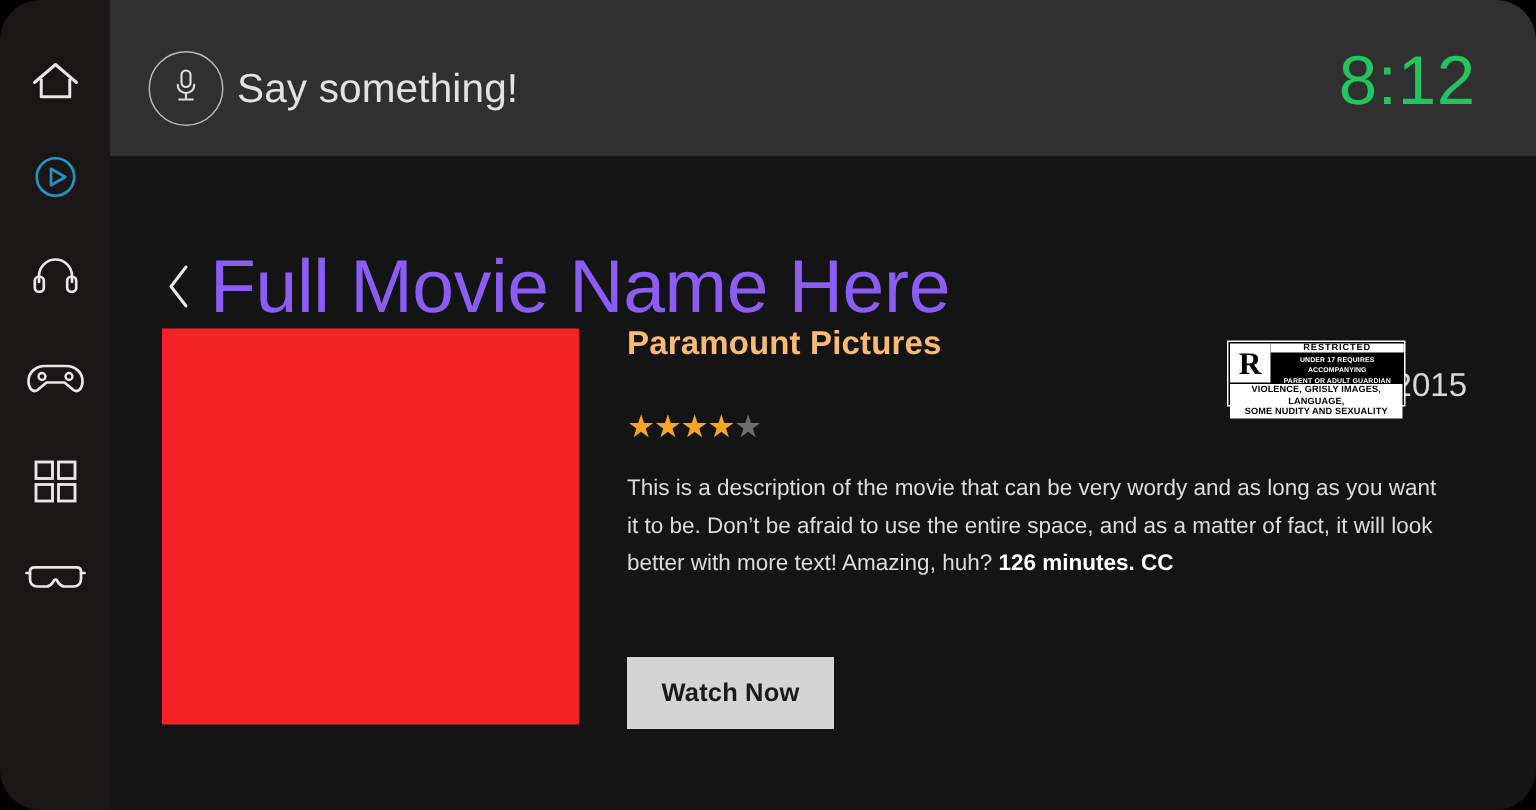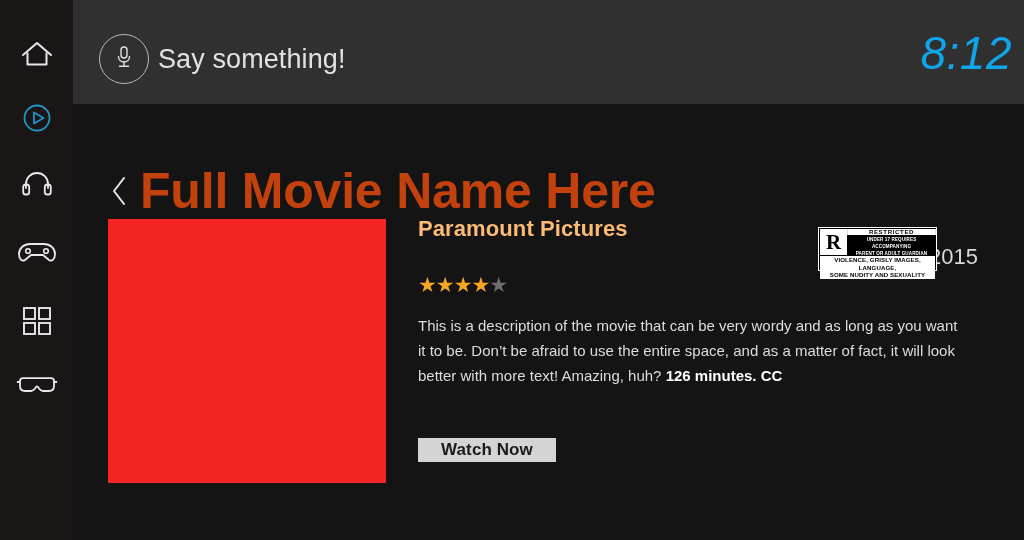--- a/index.html
+++ b/index.html
@@ -10,20 +10,21 @@
   body {
     font-family: "Liberation Sans", sans-serif;
     -webkit-font-smoothing: antialiased;
   }
   #screen {
     position: relative;
     width: 1024px;
     height: 540px;
     overflow: hidden;
     background: #141414;
+    border-radius: 27px;
   }
 
   
   #sidebar {
     position: absolute;
     left: 0; top: 0;
     width: 73px;
     height: 540px;
     background: #1a1616;
     z-index: 5;
@@ -63,27 +64,26 @@
     left: 85px;
     top: 44px;
     font-size: 27px;
     color: #e2e2e2;
     font-weight: 400;
     letter-spacing: 0.1px;
     white-space: nowrap;
   }
   #clock {
     position: absolute;
-    right: 12px;
+    right: 40px;
     top: 26px;
     font-size: 46px;
-    color: #0ea5e9;
+    color: #22c55e;
     font-weight: 400;
     letter-spacing: 0.5px;
-    font-style: italic;
   }
 
   
   #content {
     position: absolute;
     left: 73px; top: 104px;
     width: 951px;
     height: 436px;
     background: #141414;
   }
@@ -95,22 +95,22 @@
     align-items: center;
   }
   #back-chevron {
     width: 22px;
     height: 40px;
     margin-right: 10px;
     flex: none;
   }
   #page-title {
     font-size: 50px;
-    color: #c2410c;
-    font-weight: 700;
+    color: #8b5cf6;
+    font-weight: 400;
     line-height: 1;
     letter-spacing: -0.2px;
     white-space: nowrap;
   }
 
   #poster {
     position: absolute;
     left: 35px;
     top: 115px;
     width: 278px;
@@ -153,21 +153,21 @@
     line-height: 25px;
     width: 548px;
   }
   #description b { color: #ffffff; font-weight: bold; }
 
   #watch-now {
     position: absolute;
     left: 345px;
     top: 334px;
     width: 138px;
-    height: 24px;
+    height: 48px;
     background: #d4d4d4;
     border: none;
     color: #1a1a1a;
     font-family: "Liberation Sans", sans-serif;
     font-size: 17px;
     font-weight: bold;
     letter-spacing: 0.1px;
     cursor: pointer;
     padding: 0;
   }

